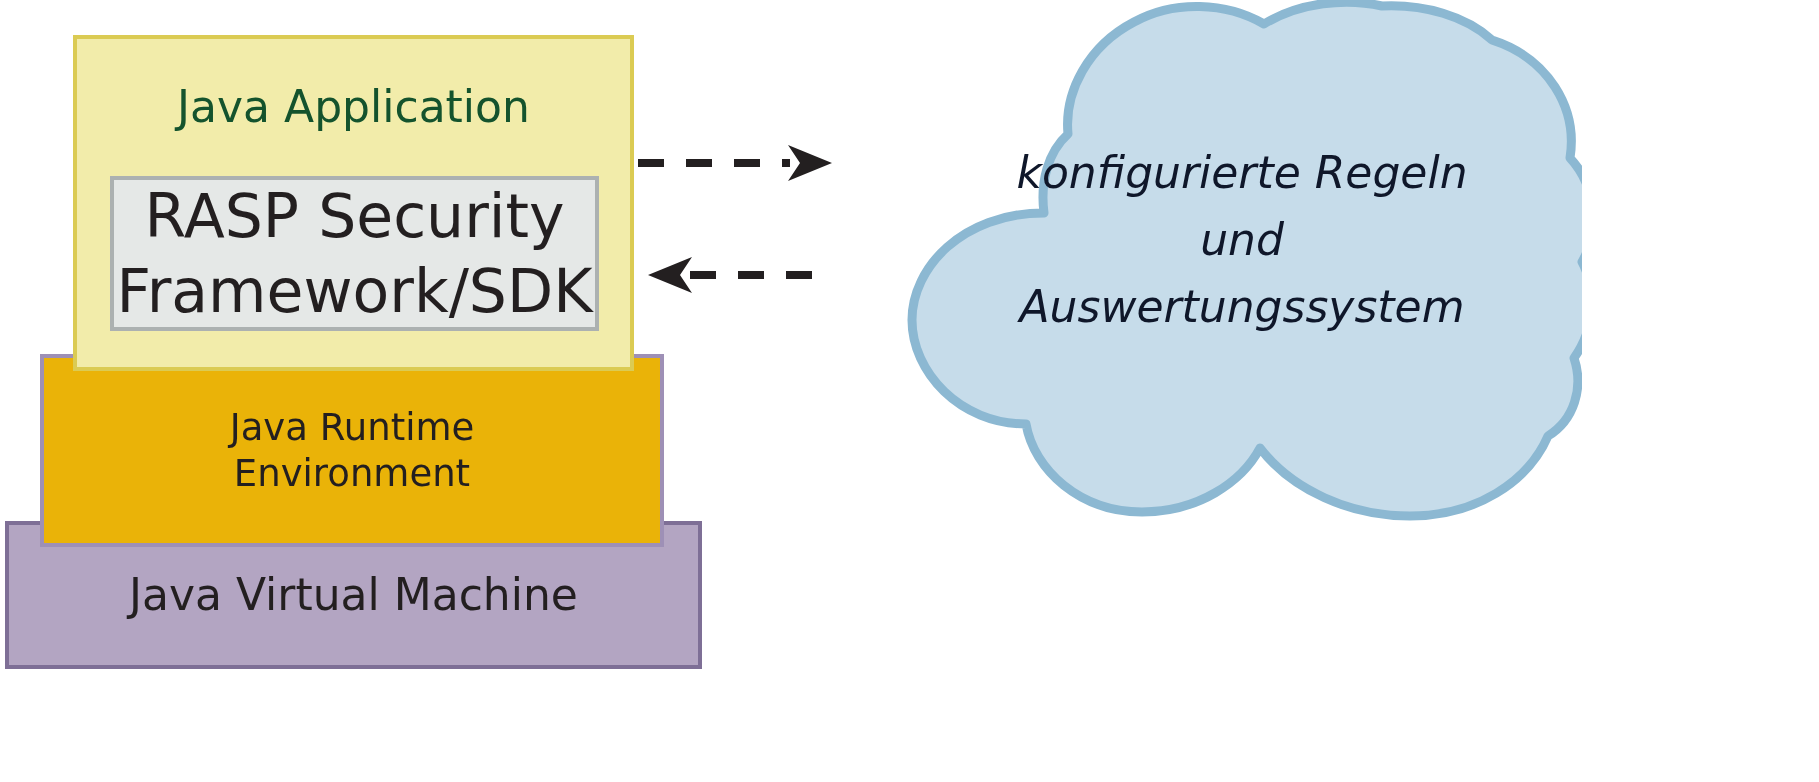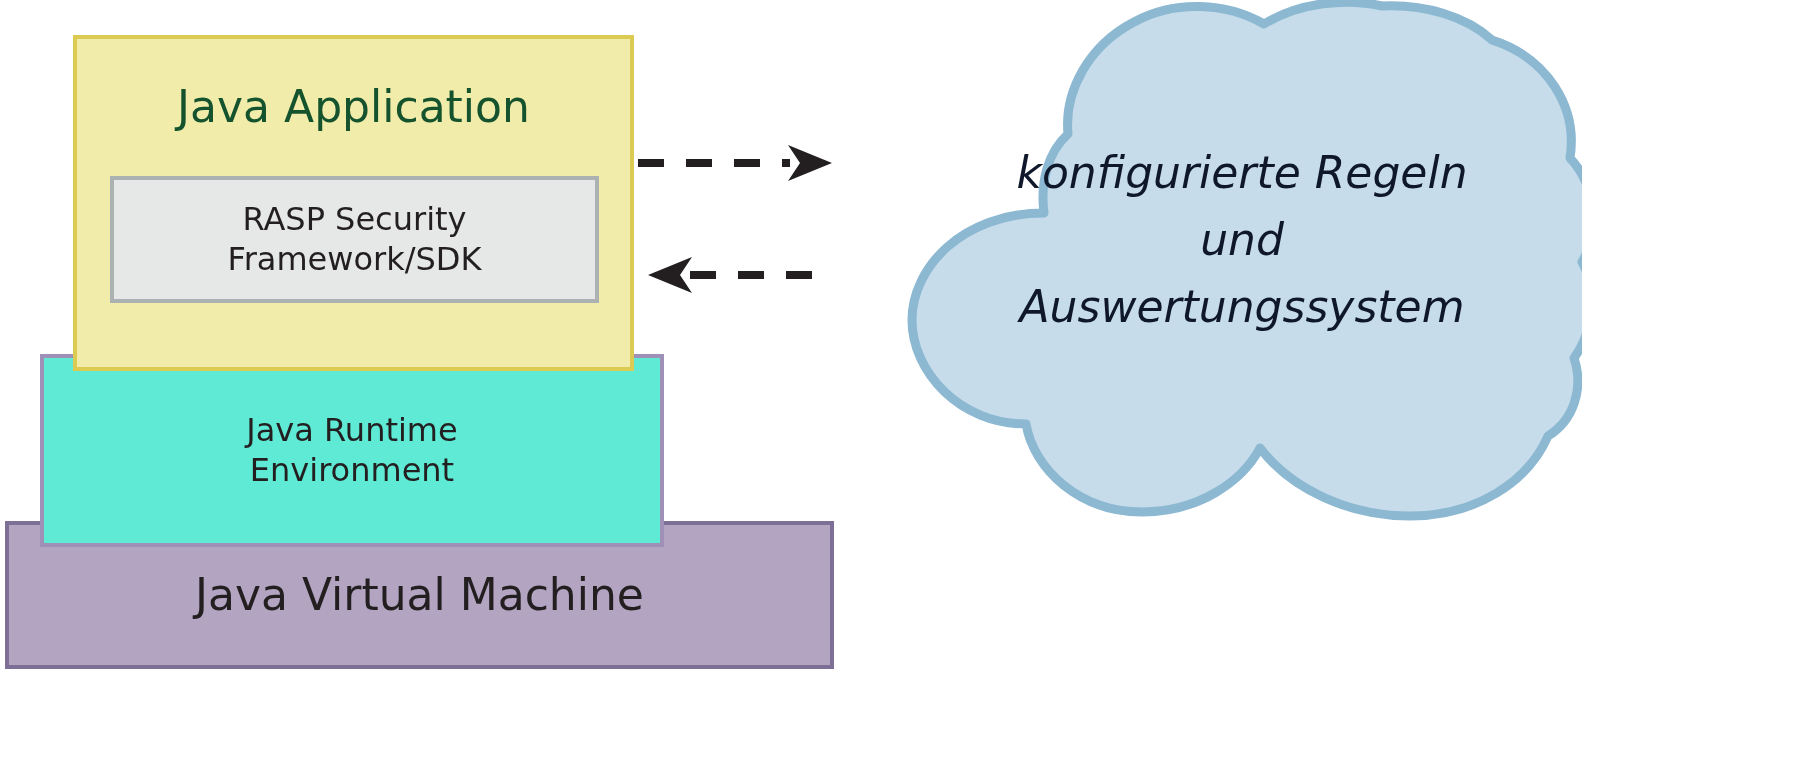--- a/index.html
+++ b/index.html
@@ -27,37 +27,37 @@
     text-align: center;
     color: #231f20;
     line-height: 1.24;
     white-space: pre-line;
   }
 
   
   #jvm-box {
     left: 5px;
     top: 521px;
-    width: 829px;
+    width: 697px;
     height: 148px;
     background: #b3a5c2;
     border: 4px solid #7e6f96;
     font-size: 44px;
     z-index: 1;
   }
 
   
   #jre-box {
     left: 40px;
     top: 354px;
     width: 624px;
     height: 193px;
-    background: #5eead4;
+    background: #eab308;
     border: 4px solid #9e90b6;
-    font-size: 32px;
+    font-size: 37px;
     z-index: 2;
   }
 
   
   #java-app-box {
     left: 73px;
     top: 35px;
     width: 561px;
     height: 336px;
     background: #f2ecaa;
@@ -76,24 +76,24 @@
     justify-content: center;
     font-size: 44px;
     color: #14532d;
   }
 
   
   #rasp-box {
     left: 110px;
     top: 176px;
     width: 489px;
-    height: 127px;
+    height: 155px;
     background: #e5e8e7;
     border: 4px solid #acb1b1;
-    font-size: 32px;
+    font-size: 60px;
     z-index: 4;
   }
 
   
   #cloud-wrap {
     position: absolute;
     left: 812px;
     top: 0px;
     width: 770px;
     height: 525px;

